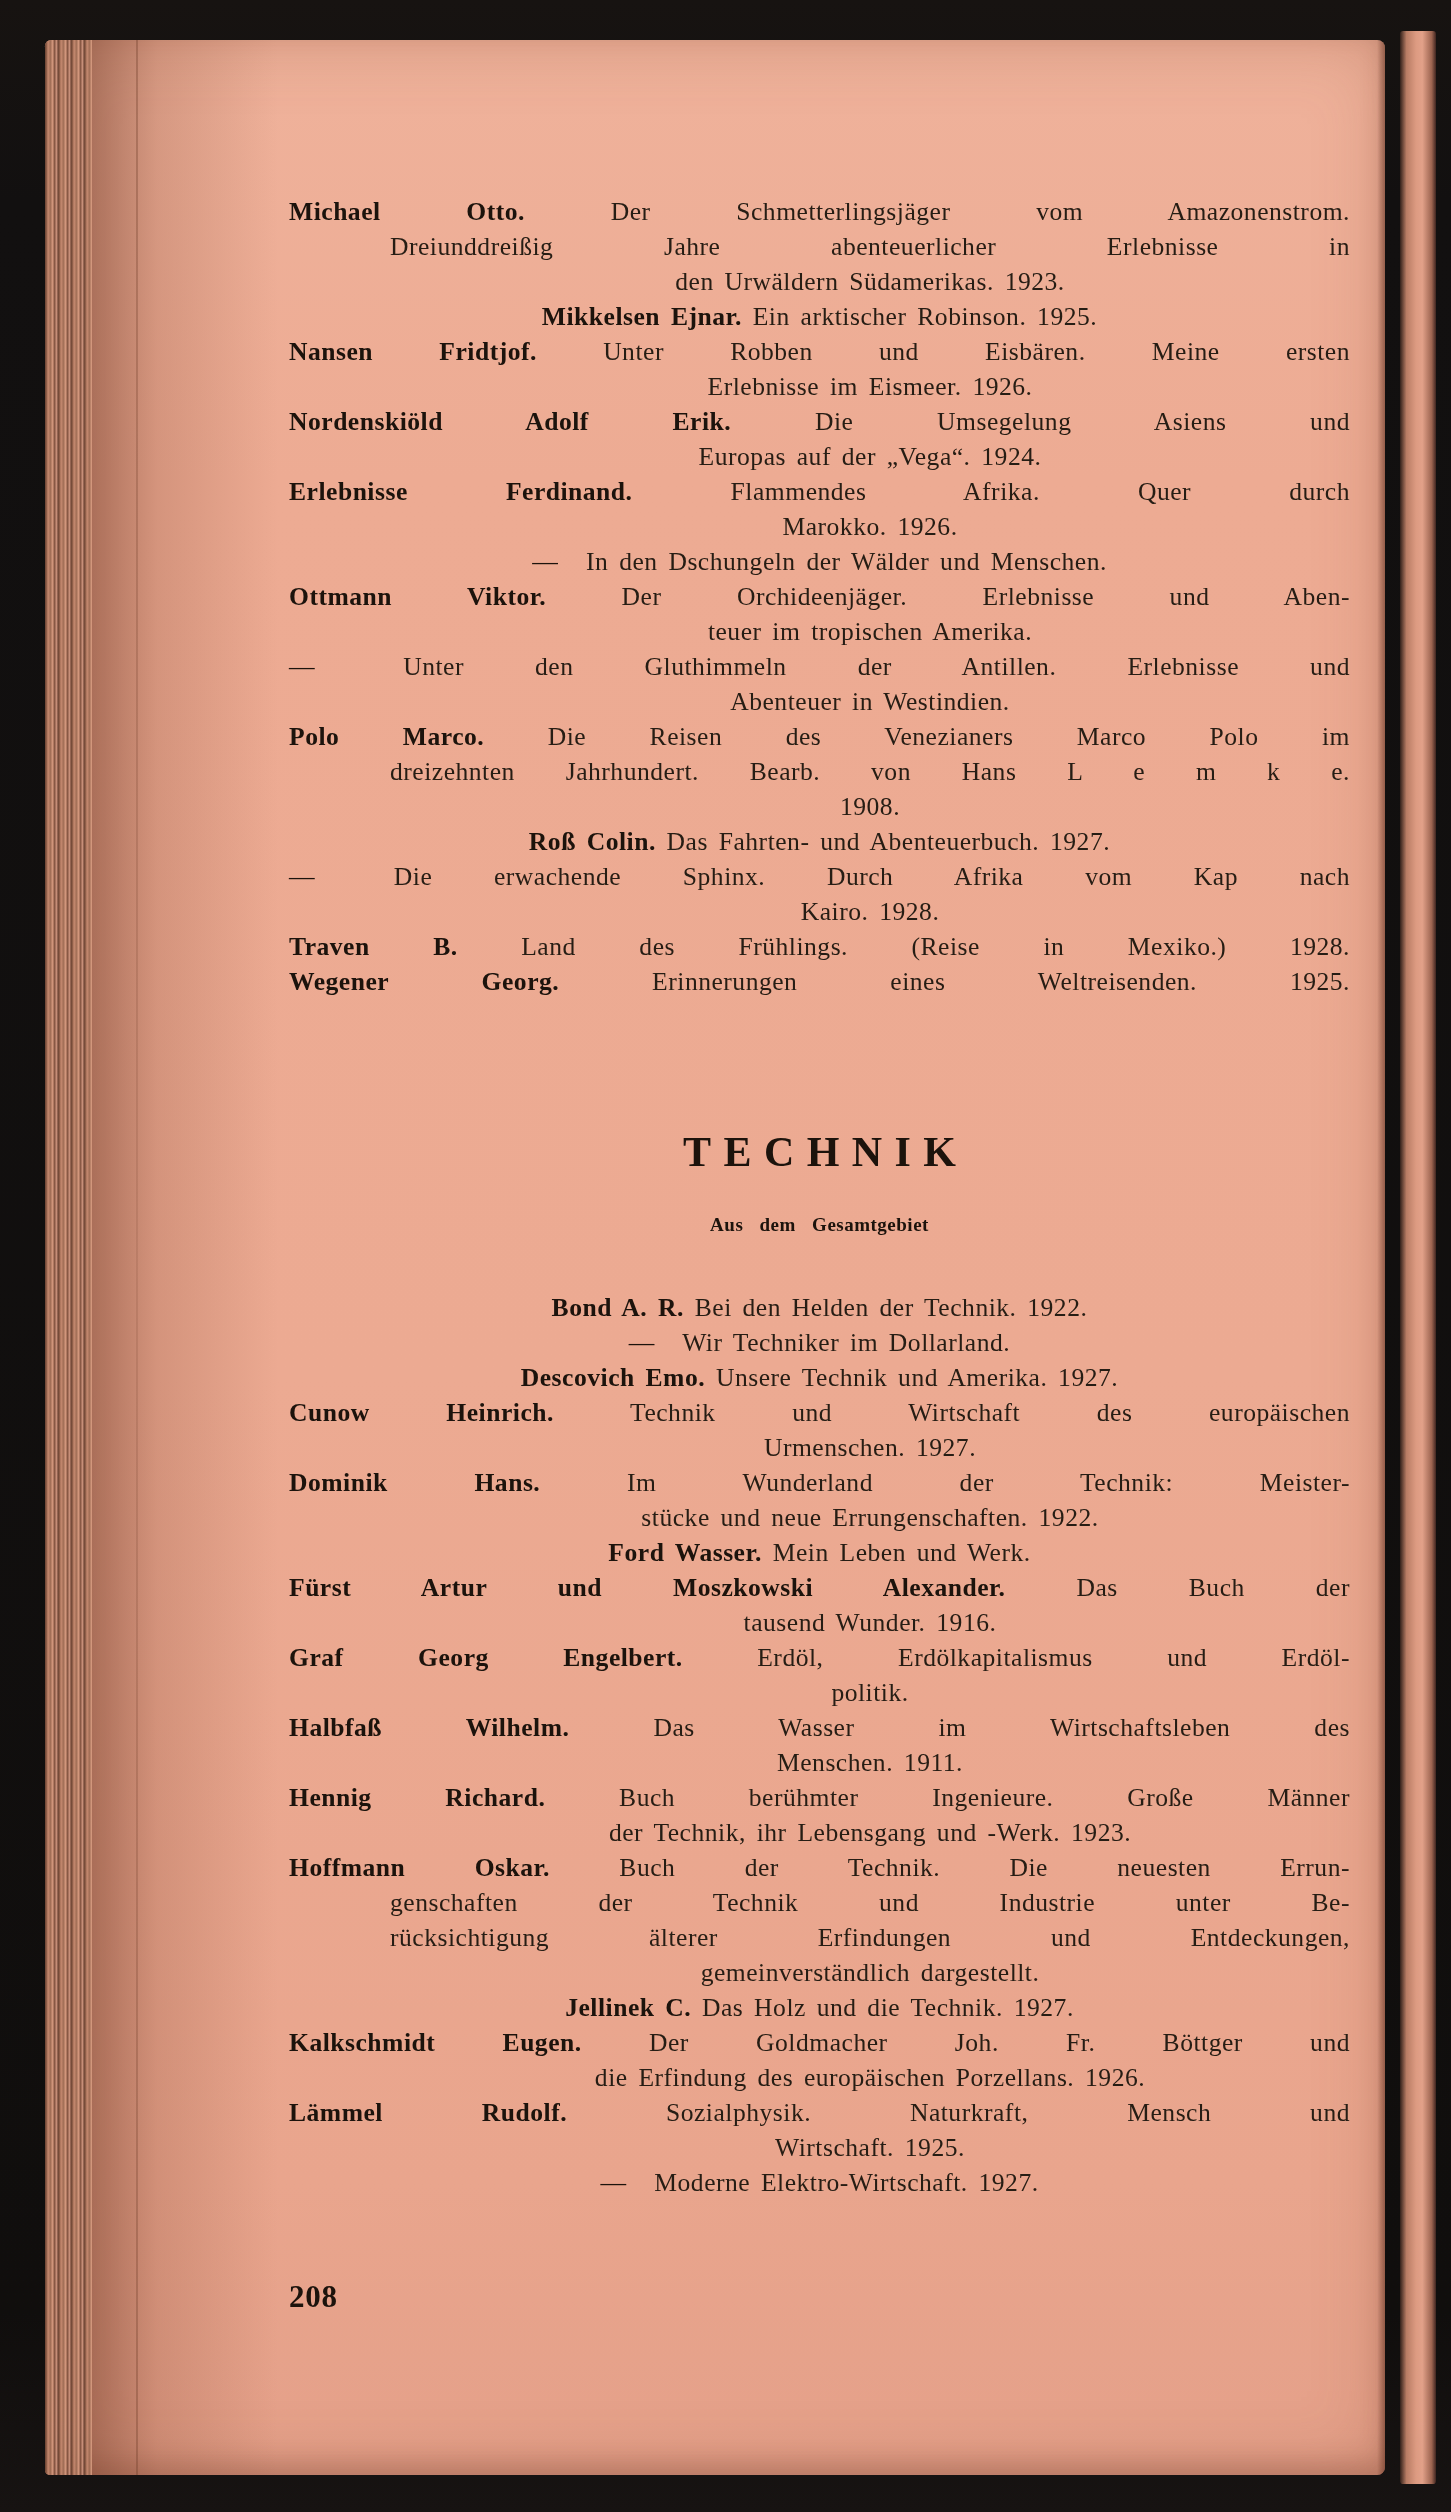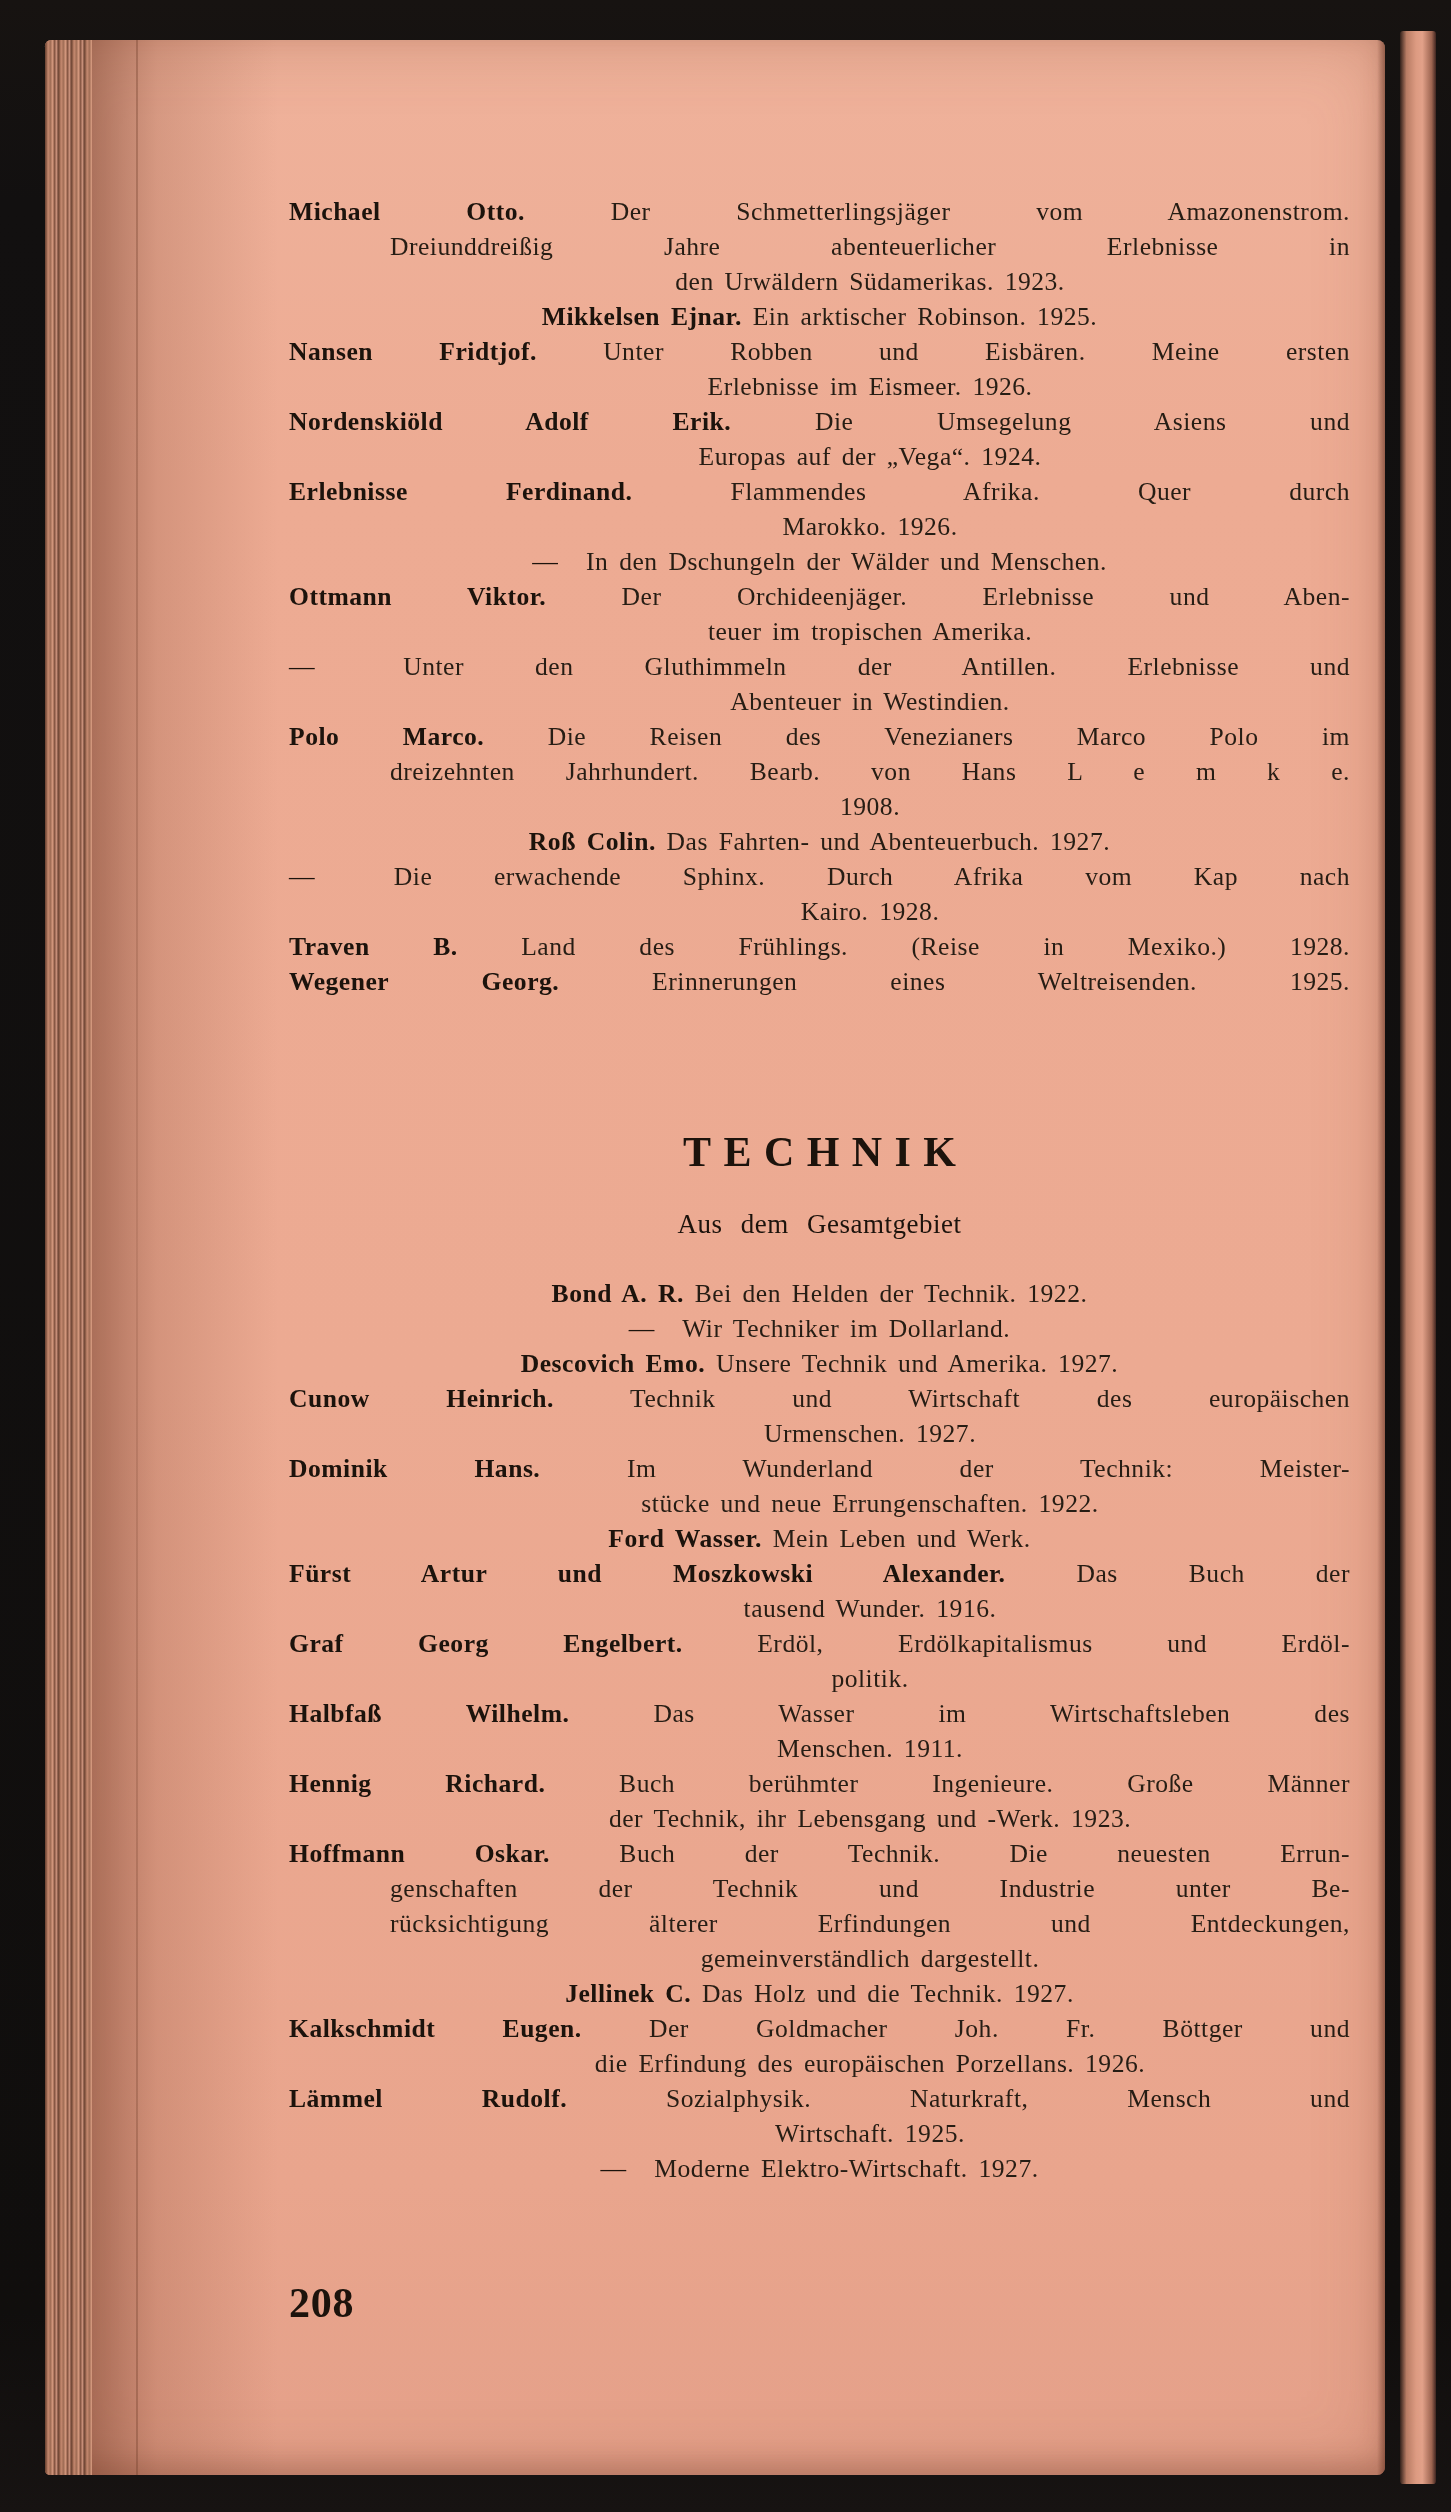--- a/index.html
+++ b/index.html
@@ -67,28 +67,28 @@
   .author { font-weight:700; color:#1c130c; }
   .author.dash { font-weight:400; margin-right:17px; }
 
   .section + .section { margin-top:130px; }
   .section-heading {
     margin:0 0 31px; padding-left:12.4px;
     font-size:42px; line-height:47px; font-weight:700;
     letter-spacing:12.4px; text-align:center; color:#1c130c;
   }
   .section-subheading {
-    margin:0 0 34px;
-    font-size:27px; line-height:35px; font-weight:400;
+    margin:0 0 48px;
+    font-size:19px; line-height:35px; font-weight:700;
     word-spacing:11px; text-align:center; color:#1c130c;
   }
 
   .page-number {
     position:absolute; left:244px; top:2239px;
-    font-size:42px; font-weight:700; color:#1c130c; letter-spacing:0.8px;
+    font-size:31px; font-weight:700; color:#1c130c; letter-spacing:0.8px;
   }
 </style>
 </head>
 <body>
 
 <div class="scan-bg">
   <div class="page">
     <div class="gutter-stripes"></div>
     <div class="gutter-shade"></div>
     <div class="crease-line"></div>

